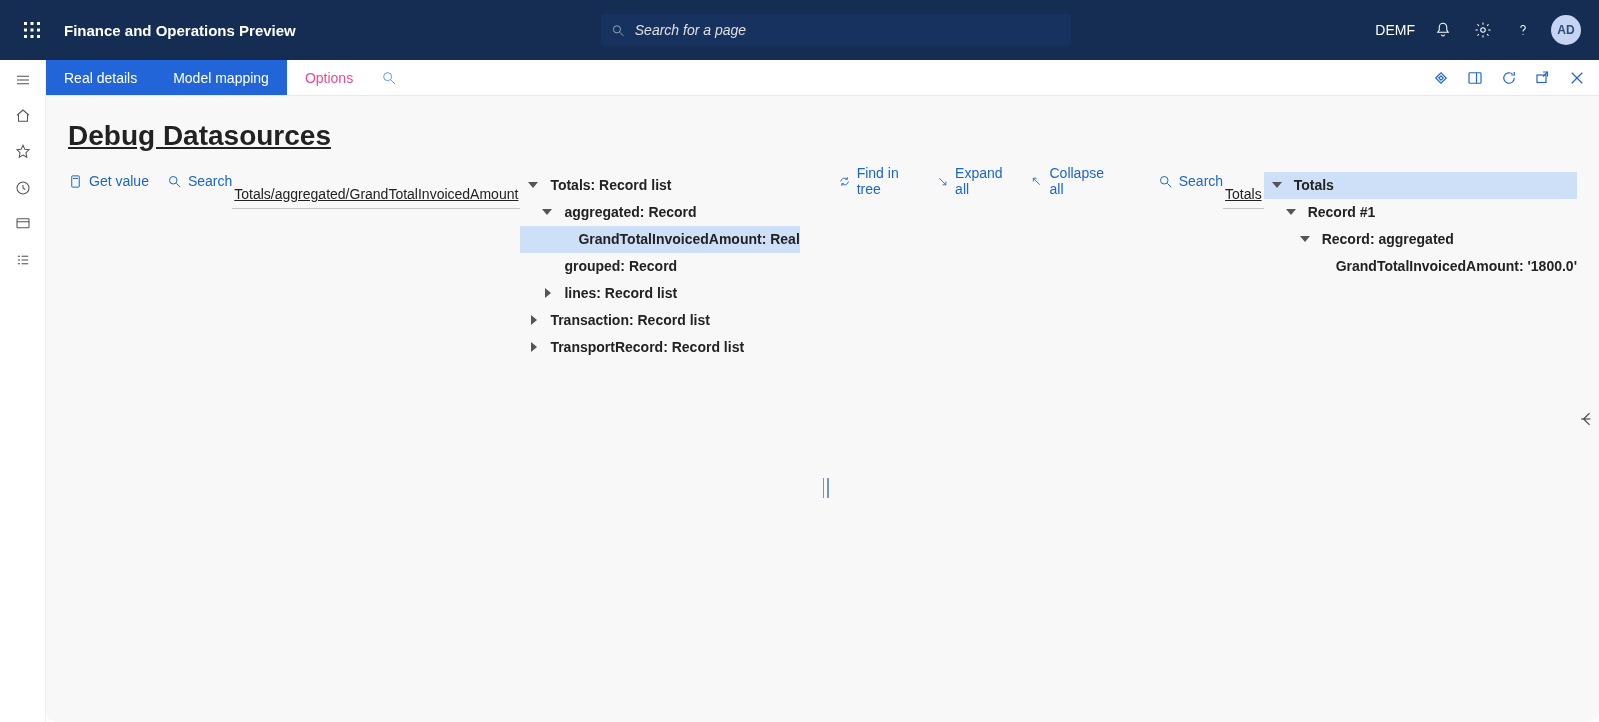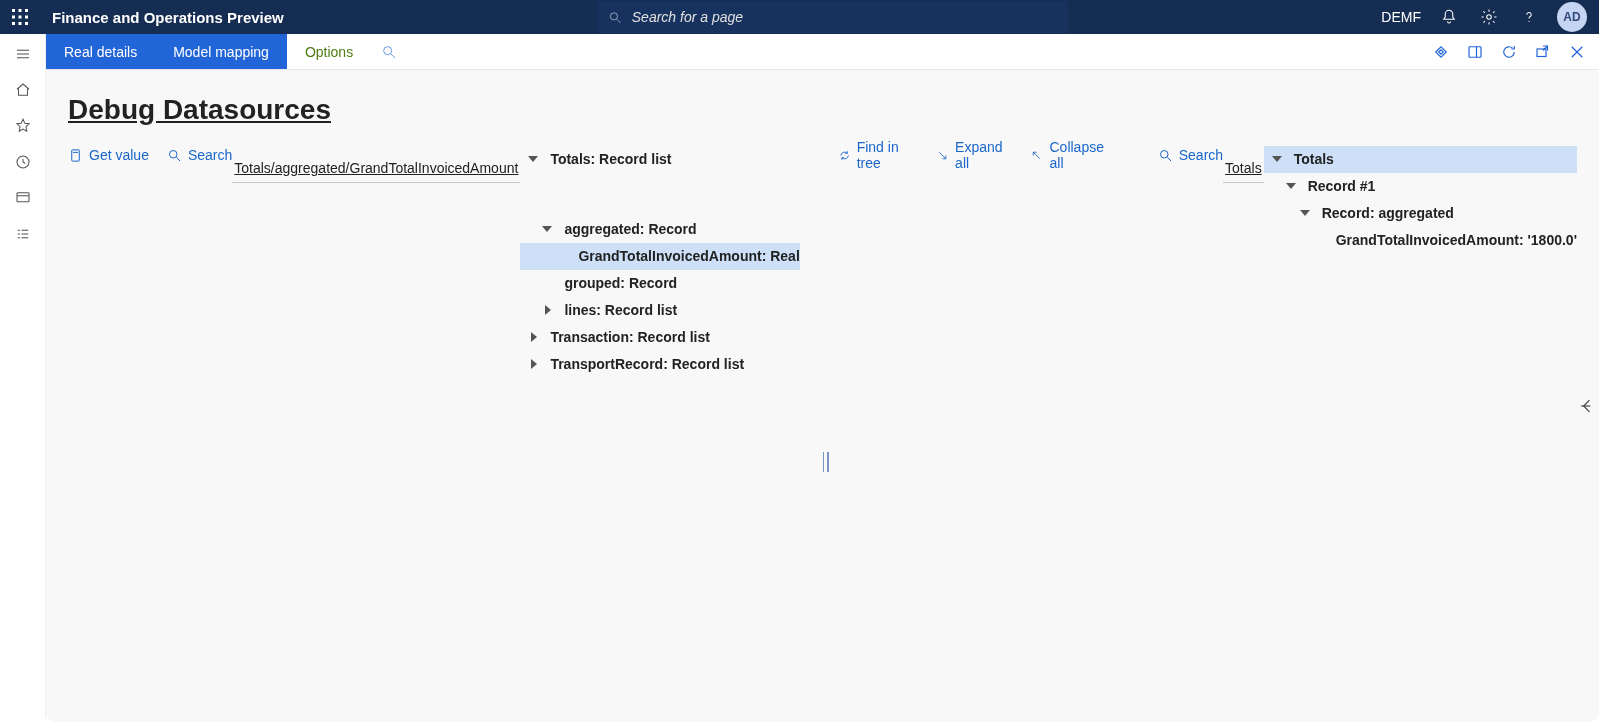--- a/index.html
+++ b/index.html
@@ -12,48 +12,48 @@
     --text:#222;
     --border:#c6c6c6;
     --sidebar-border:#e0e0e0;
     --page-bg:#f8f8f8;
   }
   *{box-sizing:border-box;}
   html,body{margin:0;padding:0;width:100%;height:100%;font-family:"Segoe UI",Arial,sans-serif;color:var(--text);}
   body{display:flex;flex-direction:column;height:722px;width:1599px;overflow:hidden;background:#fff;}
 
   
-  .topbar{height:34px;background:var(--top-dark);color:#fff;display:flex;align-items:center;padding:0 0;}
+  .topbar{height:60px;background:var(--top-dark);color:#fff;display:flex;align-items:center;padding:0 12px;}
   .waffle{width:40px;height:40px;display:flex;align-items:center;justify-content:center;cursor:pointer;}
   .waffle svg{width:16px;height:16px;}
   .app-title{font-weight:600;font-size:15px;margin-left:12px;}
   .search-wrap{flex:0 0 auto;margin-left:auto;margin-right:auto;}
   .searchbox{display:flex;align-items:center;background:var(--top-lighter);border-radius:2px;width:470px;height:32px;padding:0 10px;color:#e8e8e8;}
   .searchbox svg{width:15px;height:15px;margin-right:8px;opacity:.9;}
   .searchbox input{background:transparent;border:none;outline:none;color:#e8e8e8;font-size:14px;font-style:italic;width:100%;}
   .searchbox input::placeholder{color:#e0e0e0;font-style:italic;}
   .top-right{display:flex;align-items:center;gap:4px;}
   .top-right .txt{font-size:14px;margin-right:6px;}
   .top-icn{width:36px;height:36px;display:flex;align-items:center;justify-content:center;cursor:pointer;}
   .top-icn svg{width:18px;height:18px;stroke:#fff;fill:none;stroke-width:1.4;}
-  .avatar{width:30px;height:30px;border-radius:50%;background:#c5d4f2;color:#304a7a;display:flex;align-items:center;justify-content:center;font-size:12px;font-weight:600;margin-left:6px;margin-right:12px;}
+  .avatar{width:30px;height:30px;border-radius:50%;background:#c5d4f2;color:#304a7a;display:flex;align-items:center;justify-content:center;font-size:12px;font-weight:600;margin-left:6px;margin-right:6px;}
 
   
   .body-row{display:flex;flex:1;min-height:0;}
 
   
   .sidebar{width:46px;background:#fff;border-right:1px solid #f0f0f0;display:flex;flex-direction:column;align-items:center;padding-top:2px;flex-shrink:0;}
   .side-btn{width:44px;height:36px;display:flex;align-items:center;justify-content:center;cursor:pointer;}
   .side-btn svg{width:18px;height:18px;stroke:#555;fill:none;stroke-width:1.4;}
 
   
   .page-col{display:flex;flex-direction:column;flex:1;min-width:0;}
   .cmdbar{height:36px;display:flex;align-items:stretch;border-bottom:1px solid #e8e8e8;background:#fff;}
   .cmd-tab{display:flex;align-items:center;padding:0 18px;color:#fff;background:var(--cmd-blue);font-size:14px;cursor:pointer;}
-  .cmd-tab.plain{background:#fff;color:#4d7c0f;}
+  .cmd-tab.plain{background:#fff;color:#ec4899;}
   .cmd-spacer{flex:1;}
   .cmdbar .search-icn{display:flex;align-items:center;padding:0 10px;color:var(--link);}
   .cmdbar-icons{display:flex;align-items:center;gap:6px;padding-right:8px;}
   .cmdbar-icons .ic{width:28px;height:28px;display:flex;align-items:center;justify-content:center;cursor:pointer;}
   .cmdbar-icons svg{width:18px;height:18px;stroke:var(--blue);fill:none;stroke-width:1.6;}
 
   
   .canvas{flex:1;background:var(--page-bg);padding:24px 22px 0 22px;overflow:hidden;position:relative;border-bottom-right-radius:10px;border-bottom-left-radius:10px;}
   .page-title{font-size:28px;font-weight:600;margin:0 0 14px 0;text-decoration:underline;}
   .panes{display:flex;gap:30px;align-items:stretch;position:relative;}
@@ -261,21 +261,21 @@
             </div>
           </div>
           <div class="crumb-wrap">
             <div class="crumb">Totals/aggregated/GrandTotalInvoicedAmount</div>
           </div>
           <div class="tree" id="left-tree">
               <div class="tree-row" style="padding-left: 8px;">
                 <span class="caret open"></span>
                 <span class="lab">Totals: Record list</span>
               </div>
-              <div class="tree-row" style="padding-left: 22px; margin-top: 43px;">
+              <div class="tree-row" style="padding-left: 22px;">
                 <span class="caret open"></span>
                 <span class="lab">aggregated: Record</span>
               </div>
               <div class="tree-row selected" style="padding-left: 36px;">
                 <span class="caret none"></span>
                 <span class="lab">GrandTotalInvoicedAmount: Real</span>
               </div>
               <div class="tree-row" style="padding-left: 22px;">
                 <span class="caret none"></span>
                 <span class="lab">grouped: Record</span>

